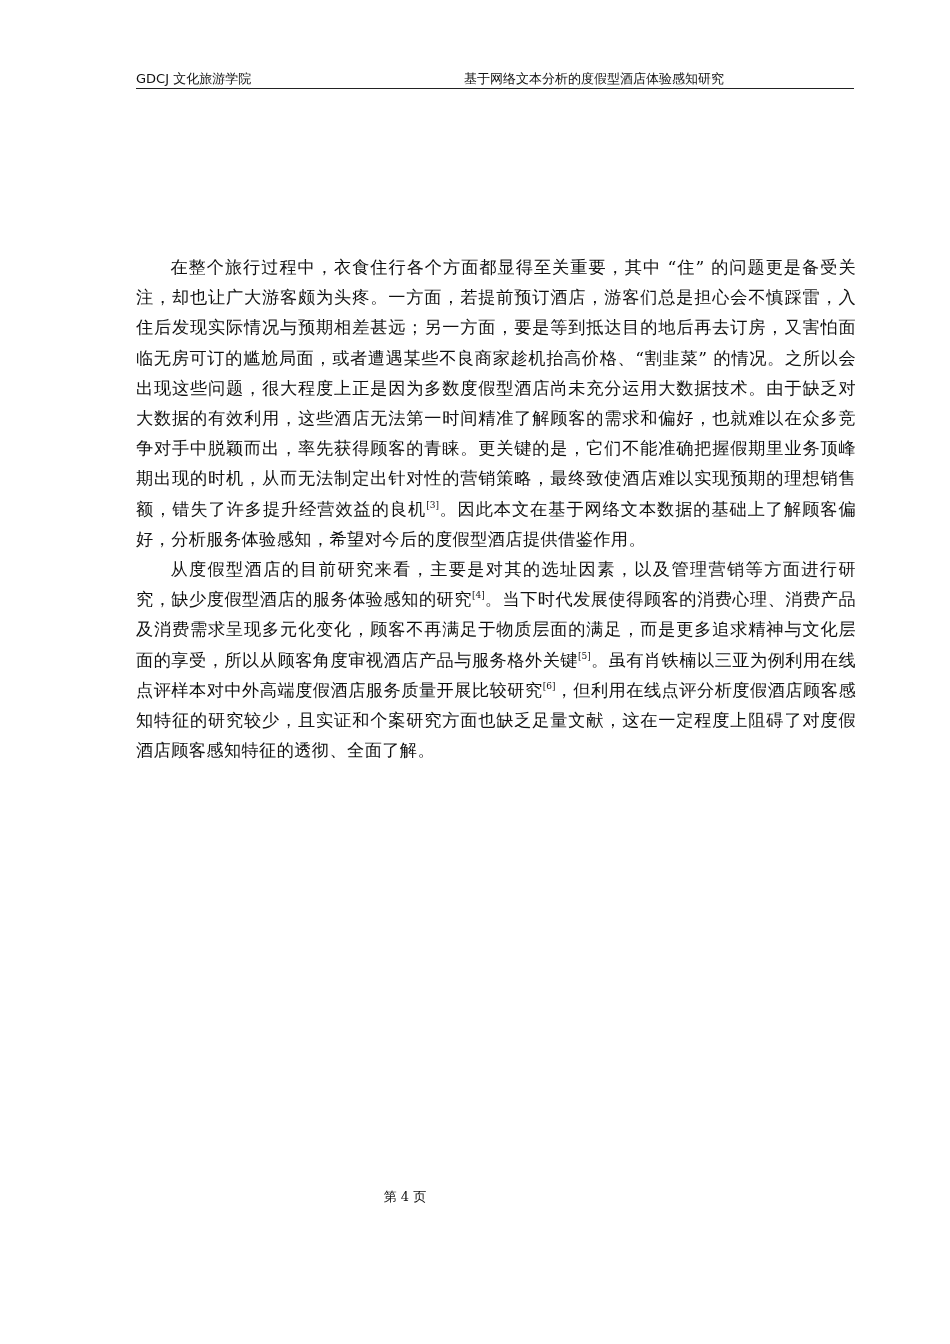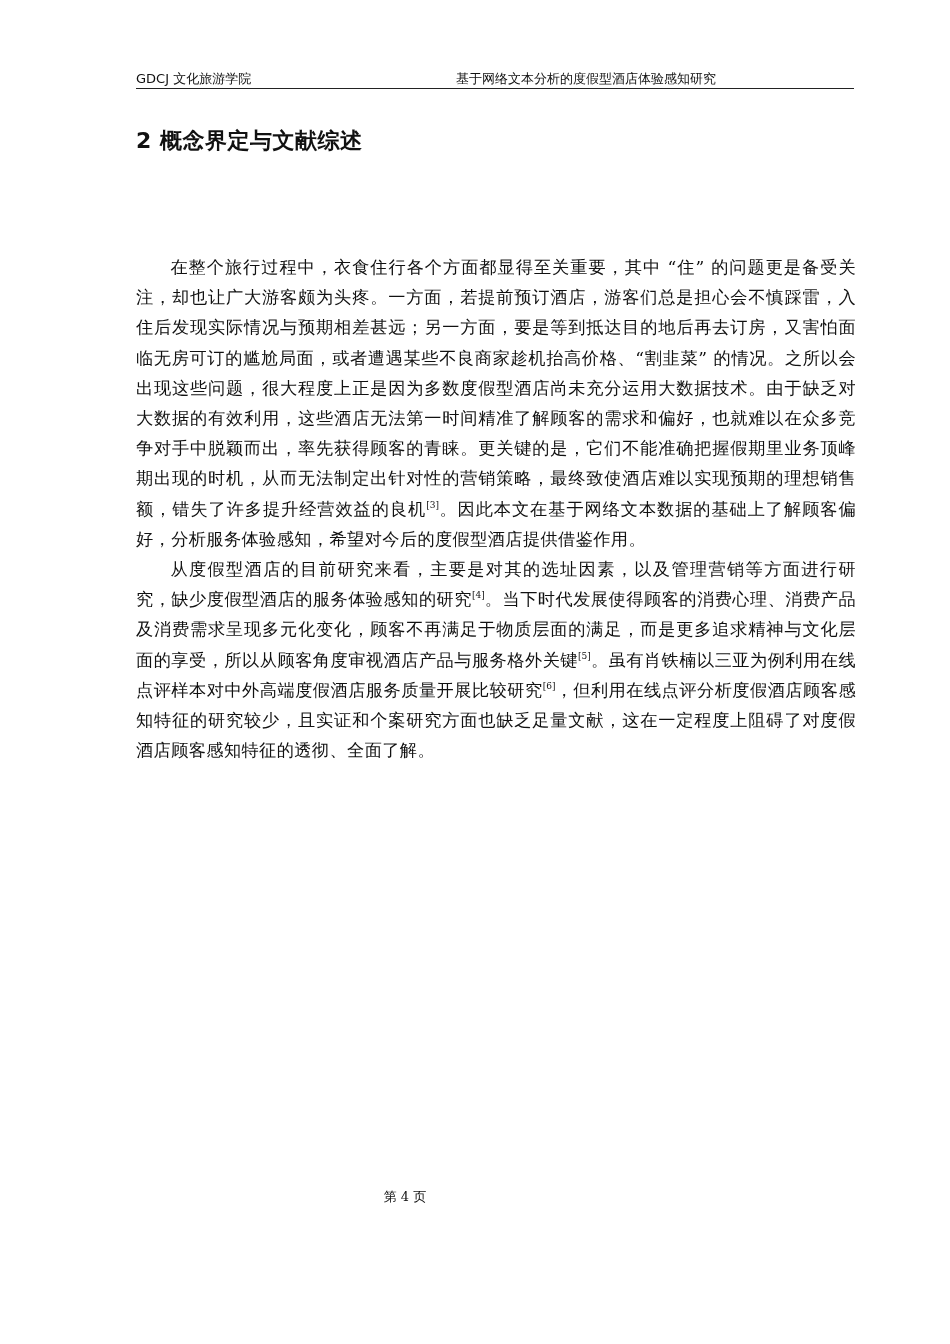--- a/index.html
+++ b/index.html
@@ -1,21 +1,21 @@
 <!DOCTYPE html>
 <html><head>
 <meta charset="utf-8">
 <style>
   html, body { margin: 0; padding: 0; background: #ffffff; }
   body { width: 950px; height: 1344px; position: relative; overflow: hidden; color: #111; }
   .page { position: absolute; left: 0; top: 0; width: 838px; height: 1344px; background: #fff; text-decoration: underline; }
   .header { position: absolute; left: 136px; top: 70px; width: 718px; height: 18px;
             border-bottom: 1.5px solid #222; font-family: "DejaVu Sans", sans-serif; font-size: 13px; }
   .header .left { position: absolute; left: 0; top: 0; }
-  .header .right { position: absolute; left: 320px; top: 0; }
+  .header .right { position: absolute; left: 328px; top: 0; }
   .h1 { position: absolute; left: 136px; top: 126px; font-family: "DejaVu Sans", sans-serif;
         font-weight: bold; font-size: 22px; letter-spacing: 0.5px; }
   .h2 { position: absolute; left: 136px; top: 203px; font-family: "DejaVu Sans", sans-serif;
         font-size: 20px; }
   .body-text { position: absolute; left: 136px; top: 252px; width: 720px;
                font-family: "DejaVu Serif", serif; font-size: 17.2px; line-height: 30.2px;
                text-align: justify; letter-spacing: 0.4px; }
   .body-text p { margin: 0; text-indent: 2em; }
   sup { font-size: 9px; vertical-align: 7px; line-height: 0; letter-spacing: 0; }
   .footer { position: absolute; left: 0; width: 810px; top: 1188px; text-align: center;
@@ -23,21 +23,20 @@
 </style>
 </head>
 <body>
 
 <div class="page">
   <div class="header">
     <span class="left">GDCJ 文化旅游学院</span>
     <span class="right">基于网络文本分析的度假型酒店体验感知研究</span>
   </div>
 
-  <div class="h1">2 概念界定与文献综述</div>
 
   <div class="body-text" id="body-text">
       <p><span>在整个旅行过程中，衣食住行各个方面都显得至关重要，其中 “住” 的问题更是备受关注，却也让广大游客颇为头疼。一方面，若提前预订酒店，游客们总是担心会不慎踩雷，入住后发现实际情况与预期相差甚远；另一方面，要是等到抵达目的地后再去订房，又害怕面临无房可订的尴尬局面，或者遭遇某些不良商家趁机抬高价格、“割韭菜” 的情况。之所以会出现这些问题，很大程度上正是因为多数度假型酒店尚未充分运用大数据技术。由于缺乏对大数据的有效利用，这些酒店无法第一时间精准了解顾客的需求和偏好，也就难以在众多竞争对手中脱颖而出，率先获得顾客的青睐。更关键的是，它们不能准确把握假期里业务顶峰期出现的时机，从而无法制定出针对性的营销策略，最终致使酒店难以实现预期的理想销售额，错失了许多提升经营效益的良机</span><sup>[3]</sup><span>。因此本文在基于网络文本数据的基础上了解顾客偏好，分析服务体验感知，希望对今后的度假型酒店提供借鉴作用。</span></p>
       <p><span>从度假型酒店的目前研究来看，主要是对其的选址因素，以及管理营销等方面进行研究，缺少度假型酒店的服务体验感知的研究</span><sup>[4]</sup><span>。当下时代发展使得顾客的消费心理、消费产品及消费需求呈现多元化变化，顾客不再满足于物质层面的满足，而是更多追求精神与文化层面的享受，所以从顾客角度审视酒店产品与服务格外关键</span><sup>[5]</sup><span>。虽有肖铁楠以三亚为例利用在线点评样本对中外高端度假酒店服务质量开展比较研究</span><sup>[6]</sup><span>，但利用在线点评分析度假酒店顾客感知特征的研究较少，且实证和个案研究方面也缺乏足量文献，这在一定程度上阻碍了对度假酒店顾客感知特征的透彻、全面了解。</span></p>
     </div>
 
   <div class="footer">第 4 页</div>
 </div>
 
 </body></html>

